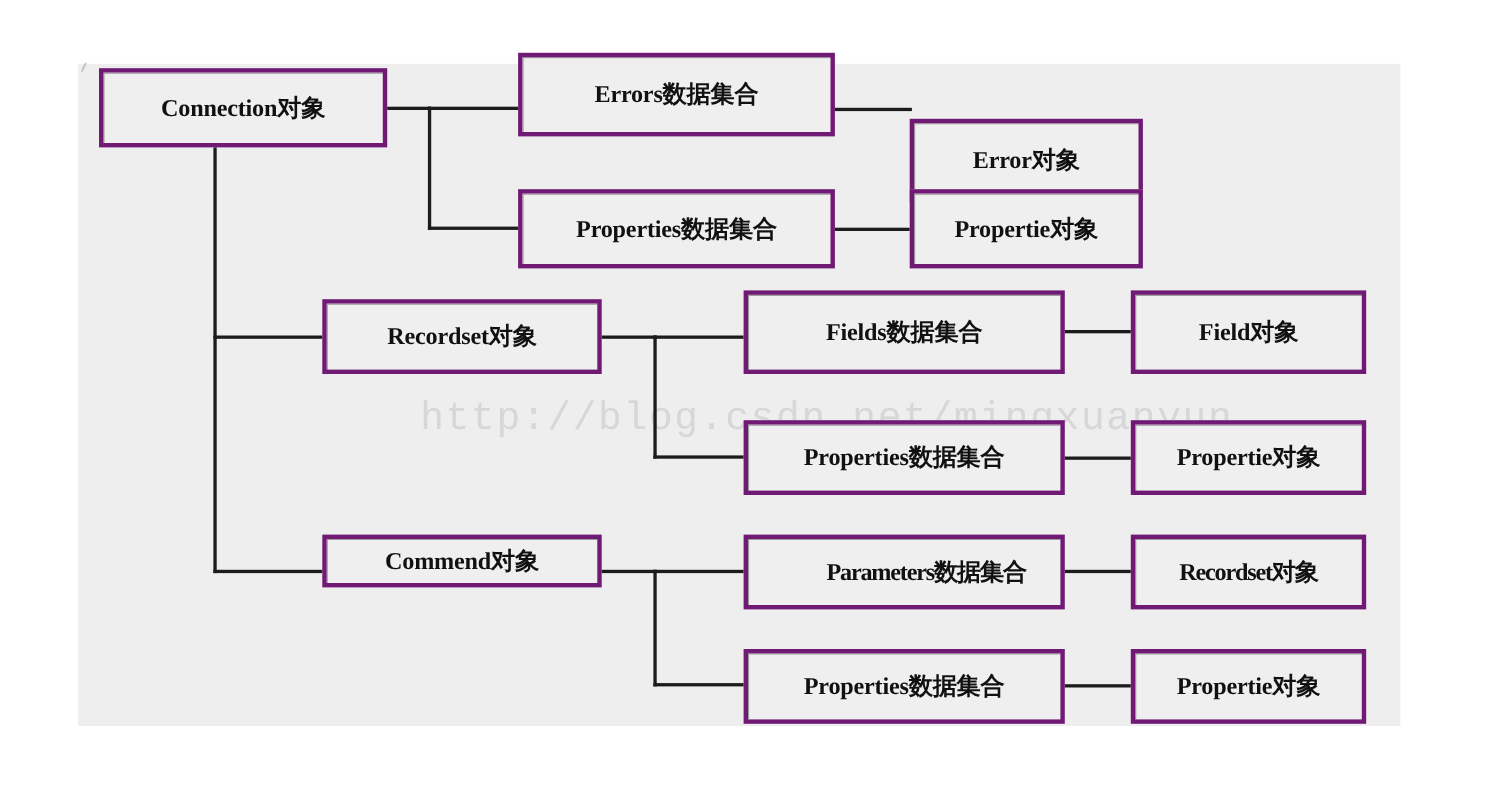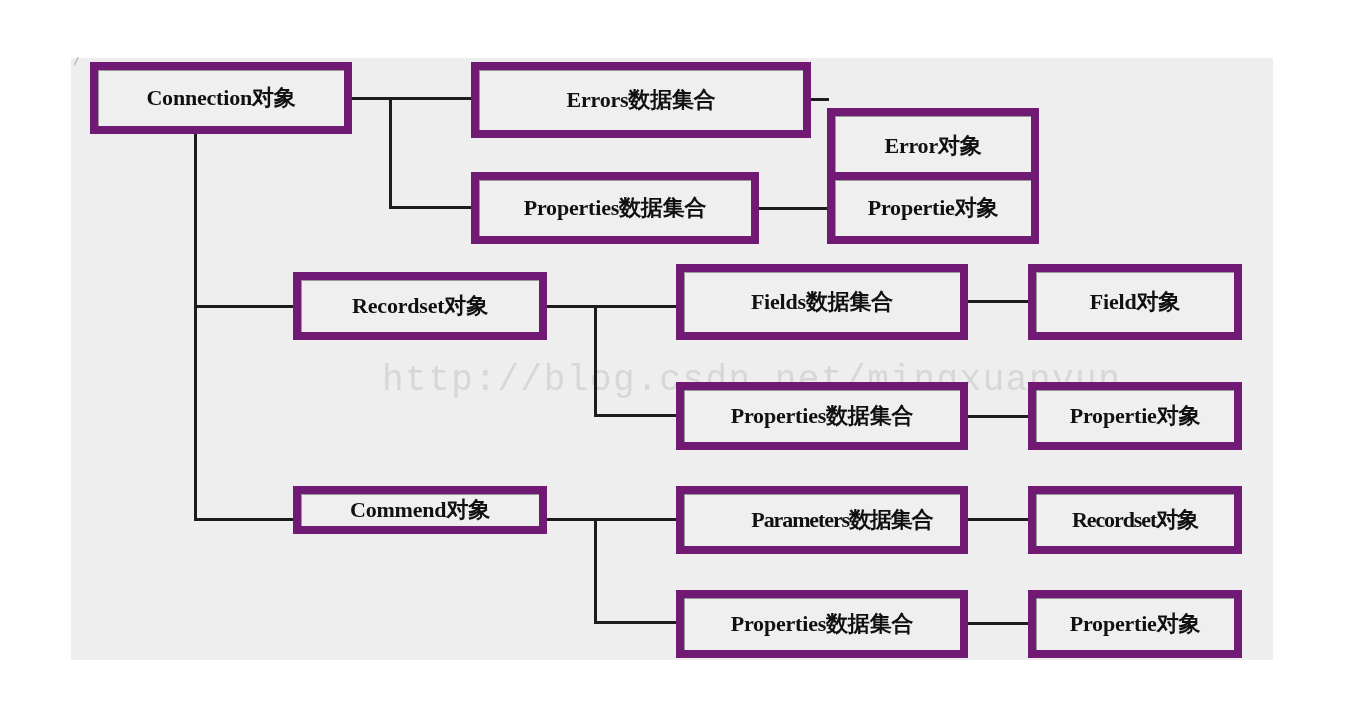--- a/index.html
+++ b/index.html
@@ -47,21 +47,21 @@
     width: 13px;
     height: 9px;
     border-left: 2px solid #8d8d8d;
     transform: skewX(-26deg);
   }
   
   .node {
     position: absolute;
     box-sizing: border-box;
     background: #efefef;
-    border: 8px solid #701a75;
+    border: 4px solid #701a75;
     box-shadow: 1px 1px 0 0 #9a9a9a inset;
     display: flex;
     align-items: center;
     justify-content: center;
     color: #111111;
     font-weight: bold;
     font-size: 22px;
     letter-spacing: -0.2px;
     white-space: nowrap;
     z-index: 3;
@@ -131,21 +131,21 @@
   <div class="ln h" style="left:594px; top:621px; width:84px;"></div>
 
   <div class="ln h" style="left:966px; top:518px; width:64px;"></div>
 
   <div class="ln h" style="left:966px; top:622px; width:64px;"></div>
 
   <div id="watermark">http://blog.csdn.net/mingxuanyun</div>
 
   <div class="node" style="left:90px; top:62px; width:262px; height:72px;">Connection对象</div>
 
-  <div class="node" style="left:471px; top:62px; width:340px; height:76px;">Errors数据集合</div>
+  <div class="node" style="left:471px; top:48px; width:288px; height:76px;">Errors数据集合</div>
 
   <div class="node" style="left:827px; top:62px; width:212px; height:76px;margin-top:46px;">Error对象</div>
 
   <div class="node" style="left:471px; top:172px; width:288px; height:72px;">Properties数据集合</div>
 
   <div class="node" style="left:827px; top:172px; width:212px; height:72px;">Propertie对象</div>
 
   <div class="node" style="left:293px; top:272px; width:254px; height:68px;">Recordset对象</div>
 
   <div class="node" style="left:676px; top:264px; width:292px; height:76px;">Fields数据集合</div>

